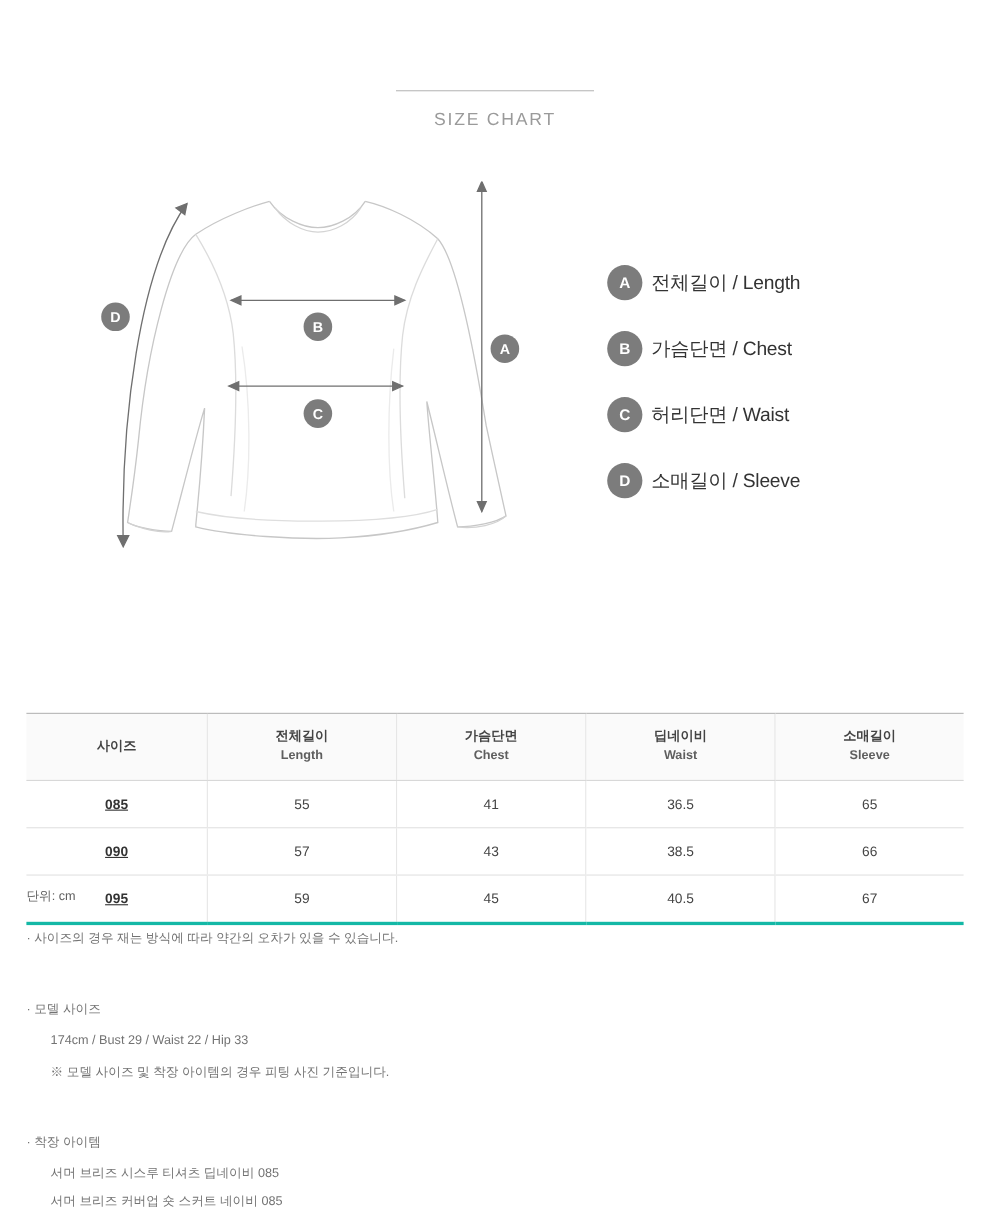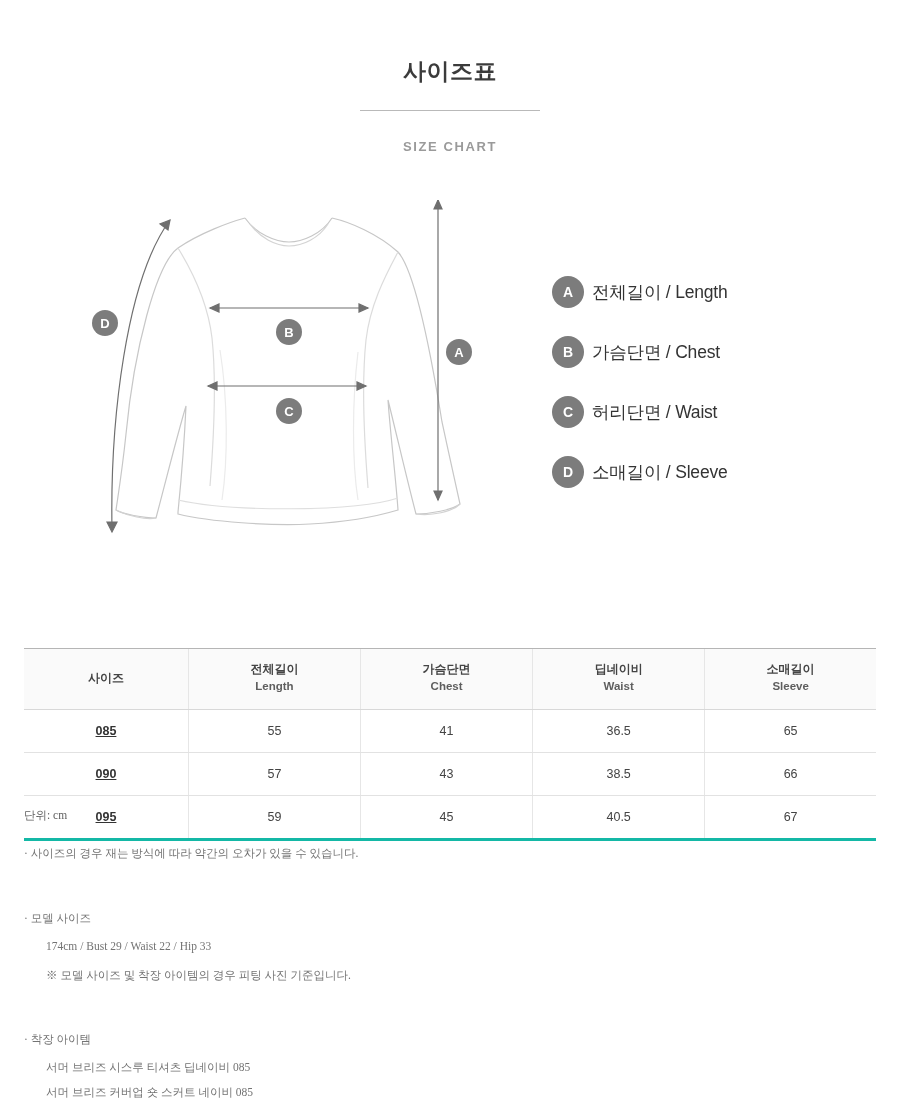--- a/index.html
+++ b/index.html
@@ -28,25 +28,25 @@
     letter-spacing: 0.5px;
     line-height: 1.2;
   }
   .header .rule {
     width: 180px;
     height: 1px;
     background: #b9b9b9;
     margin: 24px auto 0 auto;
   }
   .header .subtitle {
-    margin-top: 28px;
-    font-size: 13px;
+    margin-top: 18px;
+    font-size: 16px;
     letter-spacing: 1.6px;
     color: #9a9a9a;
-    font-weight: bold;
+    font-weight: normal;
   }
 
   
   .diagram-wrap {
     position: relative;
     margin-top: 46px;
     height: 380px;
   }
   .garment {
     position: absolute;
@@ -143,21 +143,20 @@
 
   
   .notes {
     position: absolute;
     left: 24px;
     top: 806px;
     width: 852px;
     font-size: 11.5px;
     color: #737373;
     line-height: 1.6;
-    font-family: Liberation Serif, serif;
   }
   .notes .unit {
     font-size: 11.5px;
     color: #5f5f5f;
     margin-bottom: 20px;
   }
   .notes .note-line {
     margin-bottom: 10px;
   }
   .notes .gap {
@@ -171,21 +170,20 @@
     padding-left: 22px;
     margin-bottom: 6px;
   }
 
   svg { display: block; }
 </style>
 </head>
 <body>
 
 <div class="header">
-  <div class="title">사이즈표</div>
   <div class="rule"></div>
   <div class="subtitle">SIZE CHART</div>
 </div>
 
 <div class="diagram-wrap">
 
   <div class="garment">
     <svg width="470" height="370" viewBox="0 0 470 370">
       <g fill="none" stroke="#c9c9c9" stroke-width="1.2">
 

